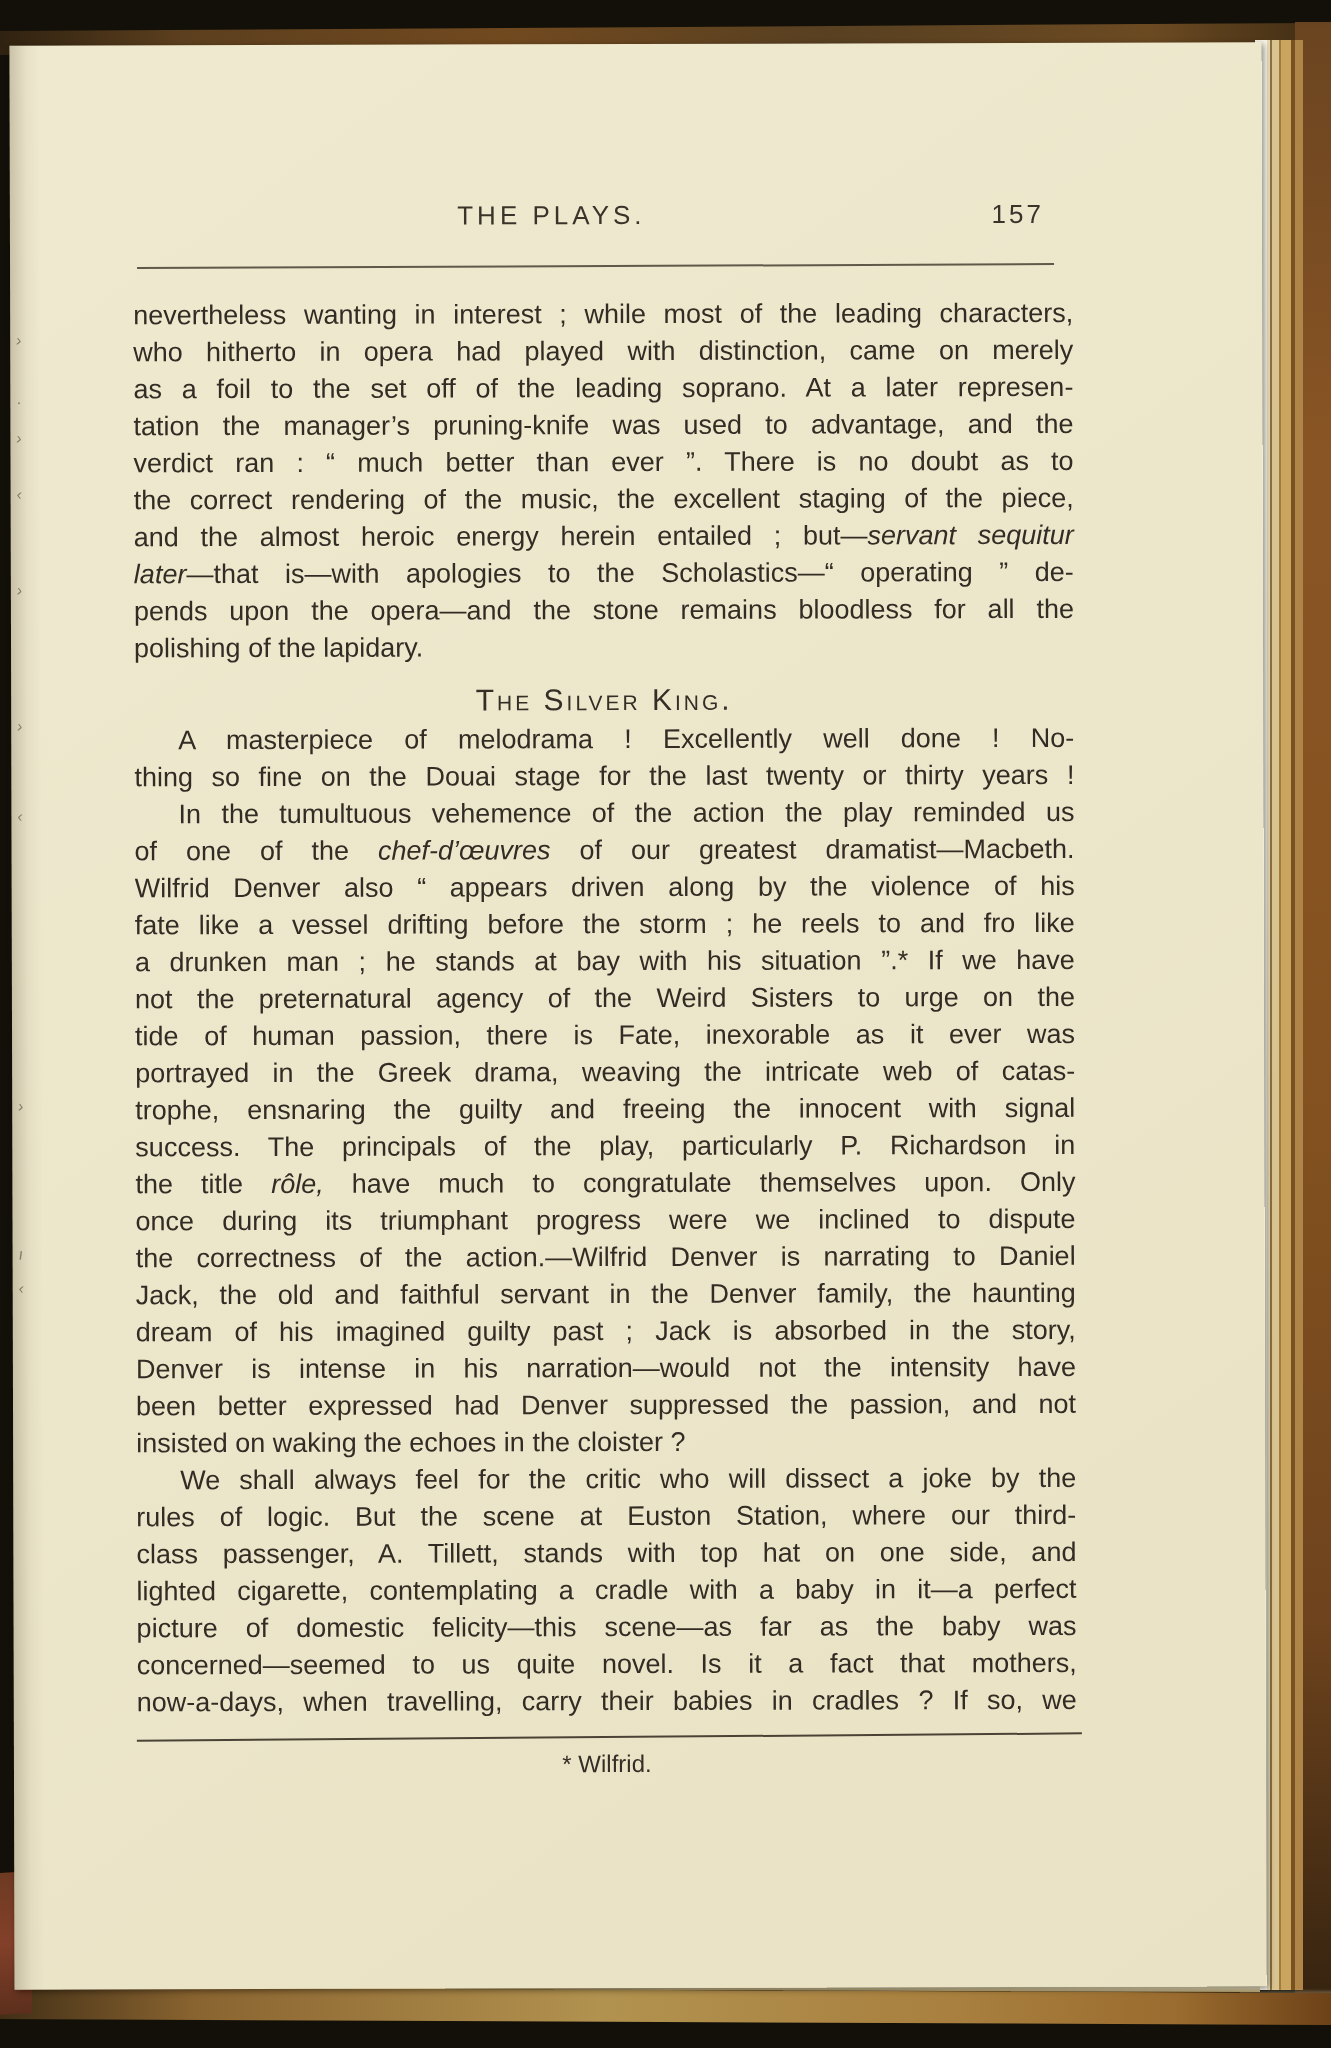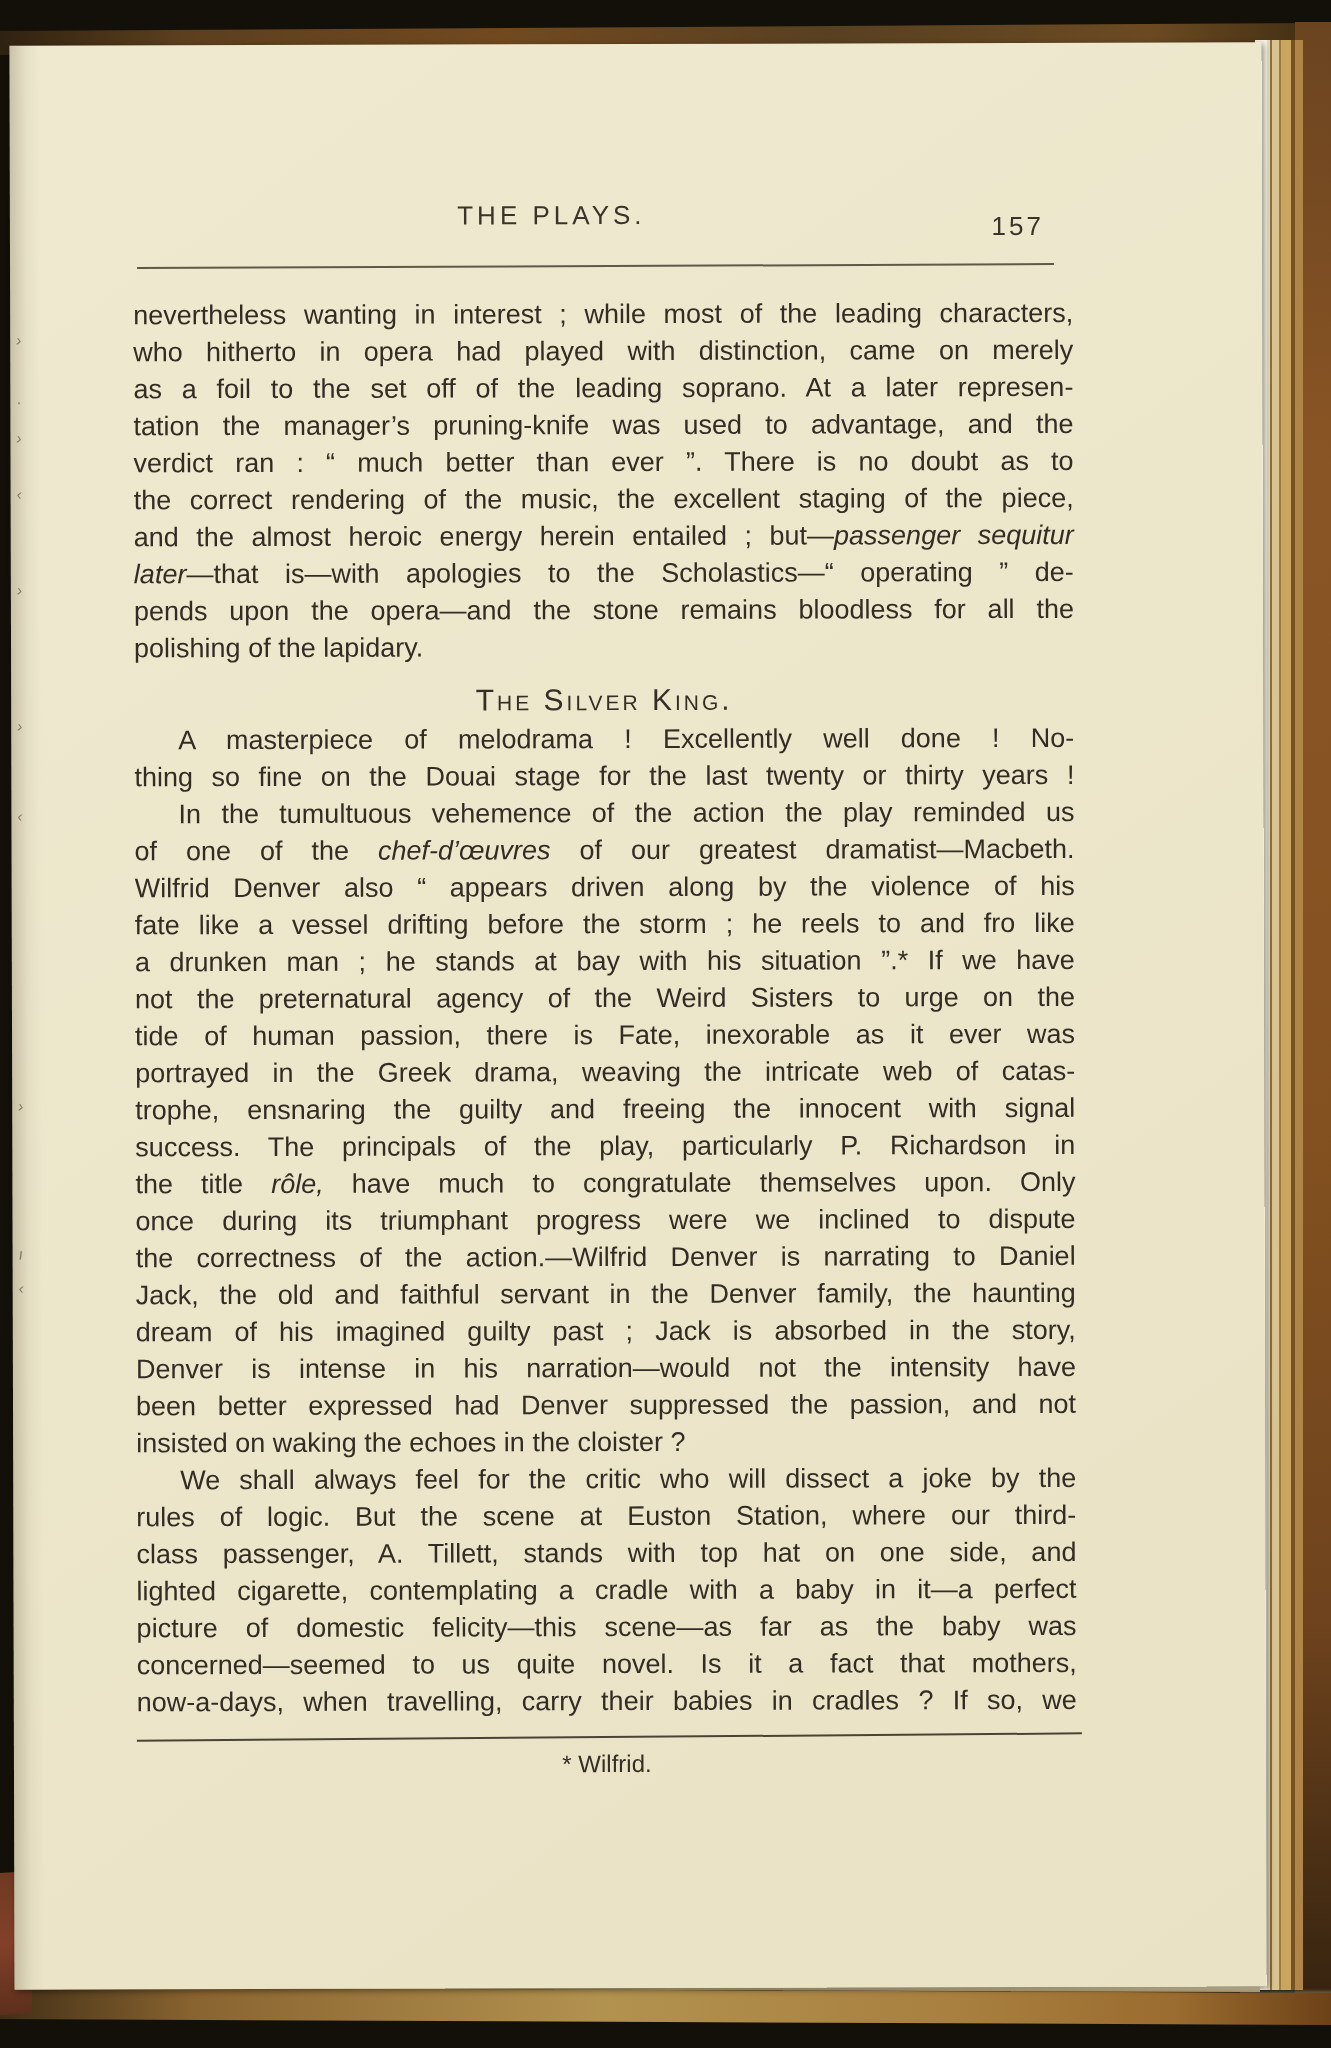--- a/index.html
+++ b/index.html
@@ -24,21 +24,21 @@
   
   .page{position:absolute;left:12px;top:44px;width:1252px;height:1944px;
     background:linear-gradient(145deg,#efe9cf 0%,#ece6cb 45%,#e9e2c4 100%);
     transform:rotate(-0.15deg);box-shadow:2px 2px 6px rgba(0,0,0,.45);color:#342d25;}
   .gutter-shadow{position:absolute;left:0;top:0;width:30px;height:100%;
     background:linear-gradient(90deg,rgba(70,55,30,.22),rgba(70,55,30,.05) 55%,transparent);}
   
   .running-header{position:absolute;left:123px;top:156px;width:917px;height:34px;
     font-size:26px;color:#3a332a;}
   .rh-title{position:absolute;left:0;right:80px;text-align:center;letter-spacing:4px;}
-  .rh-folio{position:absolute;right:6px;top:12px;letter-spacing:3px;}
+  .rh-folio{position:absolute;right:6px;top:0;letter-spacing:3px;}
   .header-rule{position:absolute;left:127px;top:221px;width:917px;height:2px;
     background:#464032;transform:rotate(-0.1deg);opacity:.85;}
   
   .textblock{position:absolute;left:123px;top:252px;width:940px;
     font-size:27px;line-height:37px;color:#332c24;}
   .line{text-align:justify;text-align-last:justify;white-space:normal;}
   .line.lastline{text-align-last:left;}
   .para.indent .line.firstline{text-indent:44px;}
   .section-heading{margin:17px 0 5px 0;text-align:center;font-variant:small-caps;
     font-size:30px;letter-spacing:3px;line-height:33px;color:#352e26;}
@@ -73,21 +73,21 @@
     <div class="header-rule"></div>
 
     <div class="textblock">
         <div class="para">
           <div class="line firstline">nevertheless wanting in interest ; while most of the leading characters,</div>
           <div class="line">who hitherto in opera had played with distinction, came on merely</div>
           <div class="line">as a foil to the set off of the leading soprano.  At a later represen-</div>
           <div class="line">tation the manager’s pruning-knife was used to advantage, and the</div>
           <div class="line">verdict ran : “ much better than ever ”.  There is no doubt as to</div>
           <div class="line">the correct rendering of the music, the excellent staging of the piece,</div>
-          <div class="line">and the almost heroic energy herein entailed ; but—<i>passenger sequitur</i></div>
+          <div class="line">and the almost heroic energy herein entailed ; but—<i>servant sequitur</i></div>
           <div class="line"><i>later</i>—that is—with apologies to the Scholastics—“ operating ” de-</div>
           <div class="line">pends upon the opera—and the stone remains bloodless for all the</div>
           <div class="line lastline">polishing of the lapidary.</div>
         </div>
         <div class="section-heading">The Silver King.</div>
         <div class="para indent">
           <div class="line firstline">A masterpiece of melodrama !  Excellently well done !  No-</div>
           <div class="line">thing so fine on the Douai stage for the last twenty or thirty years !</div>
         </div>
         <div class="para indent">

